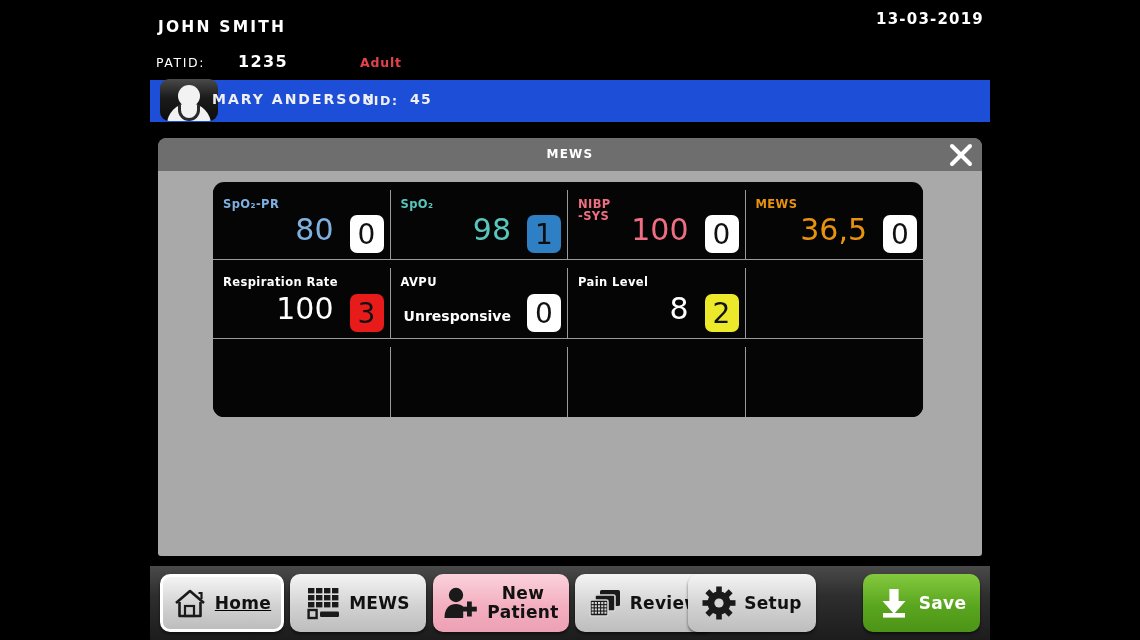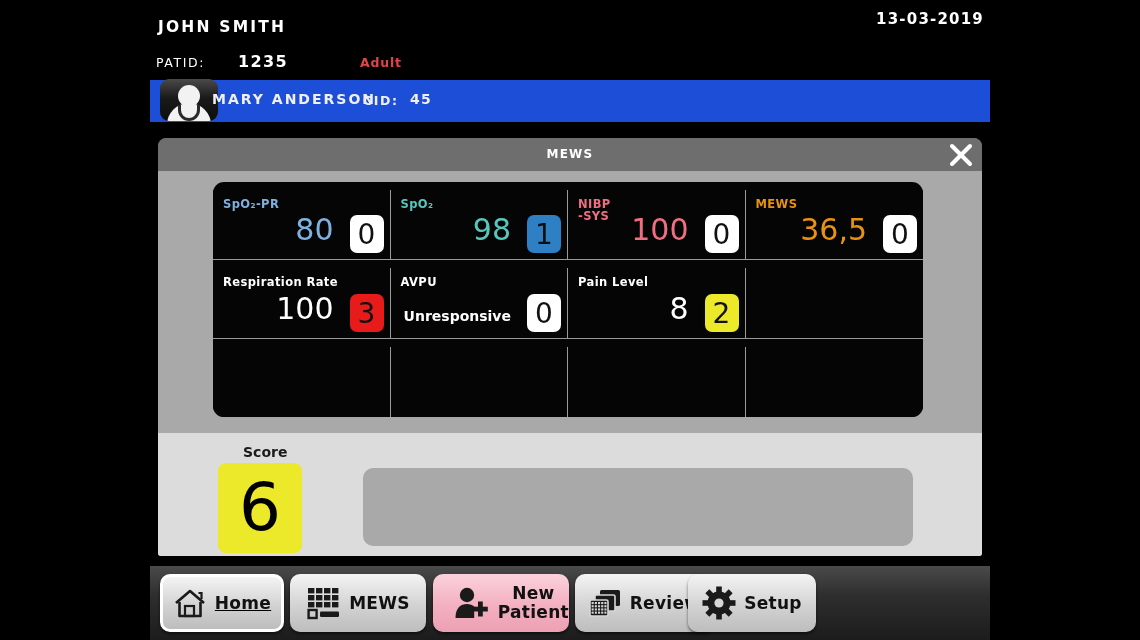--- a/index.html
+++ b/index.html
@@ -223,21 +223,21 @@
   }
   .nav-btn .lbl {
     color: #111; font-size: 17px; font-weight: bold;
     letter-spacing: 0.3px; text-align: center;
     line-height: 19px; margin-left: 8px;
   }
   .nav-btn.selected {
     border: 3px solid #fff;
     text-decoration: underline;
   }
-  .nav-btn.pink { background: linear-gradient(#fbd2dc, #f3afc0 55%, #eda0b4); justify-content: flex-end; }
+  .nav-btn.pink { background: linear-gradient(#fbd2dc, #f3afc0 55%, #eda0b4); }
   .nav-btn.green { background: linear-gradient(#84c93f, #5aa61f 55%, #4d9416); }
   .nav-btn.green .lbl { color: #fff; }
   .ico { display: flex; align-items: center; }
 
   
   .surround-l { position: absolute; left: 0; top: 0; width: 150px; height: 640px; background:#000; }
   .surround-r { position: absolute; left: 990px; top: 0; width: 150px; height: 640px; background:#000; }
 </style>
 </head>
 <body>
@@ -316,25 +316,20 @@
             <div class="cell-value" style="color: rgb(255, 255, 255);">8</div>
             <div class="cell-score" style="background: rgb(236, 232, 42); color: rgb(17, 17, 17);">2</div>
           </div>
           <div class="cell"></div>
           <div class="cell r3"></div>
           <div class="cell r3"></div>
           <div class="cell r3"></div>
           <div class="cell r3"></div>
         </div>
 
-      <div id="score-panel">
-        <div id="score-label">Score</div>
-        <div id="score-badge">6</div>
-        <div id="score-bar"></div>
-      </div>
 
     </div>
 
     <div id="nav">
         <div class="nav-btn selected" style="left: 10px; width: 124px;">
           <span class="ico">
             <svg width="34" height="32" viewBox="0 0 34 32">
               <path d="M3 16 L17 4 L31 16" fill="none" stroke="#1a1a1a" stroke-width="2.6" stroke-linejoin="round"></path>
               <path d="M6.5 15 L6.5 29 L27.5 29 L27.5 15" fill="none" stroke="#1a1a1a" stroke-width="2.6" stroke-linejoin="round"></path>
               <rect x="12" y="19" width="9" height="10" fill="none" stroke="#1a1a1a" stroke-width="2.2"></rect>
@@ -416,16 +411,26 @@
               <rect x="14.2" y="0.5" width="5.6" height="8" fill="#1a1a1a" transform="rotate(180 17 17)"></rect>
               <rect x="14.2" y="0.5" width="5.6" height="8" fill="#1a1a1a" transform="rotate(225 17 17)"></rect>
               <rect x="14.2" y="0.5" width="5.6" height="8" fill="#1a1a1a" transform="rotate(270 17 17)"></rect>
               <rect x="14.2" y="0.5" width="5.6" height="8" fill="#1a1a1a" transform="rotate(315 17 17)"></rect>
               <circle cx="17" cy="17" r="11.5" fill="#1a1a1a"></circle>
               <circle cx="17" cy="17" r="4.6" fill="#d6d6d6"></circle>
             </svg>
           </span>
           <span class="lbl" style="white-space: pre-line;">Setup</span>
         </div>
+        <div class="nav-btn green" style="left: 713px; width: 117px;">
+          <span class="ico">
+            <svg width="34" height="32" viewBox="0 0 34 32">
+              <rect x="12.4" y="2" width="9.2" height="14" fill="#ffffff"></rect>
+              <path d="M5.5 14 L17 27 L28.5 14 Z" fill="#ffffff"></path>
+              <rect x="6" y="26" width="22" height="4.6" fill="#ffffff"></rect>
+            </svg>
+          </span>
+          <span class="lbl" style="white-space: pre-line;">Save</span>
+        </div>
       </div>
 
   </div>
 </div>
 
 </body></html>

